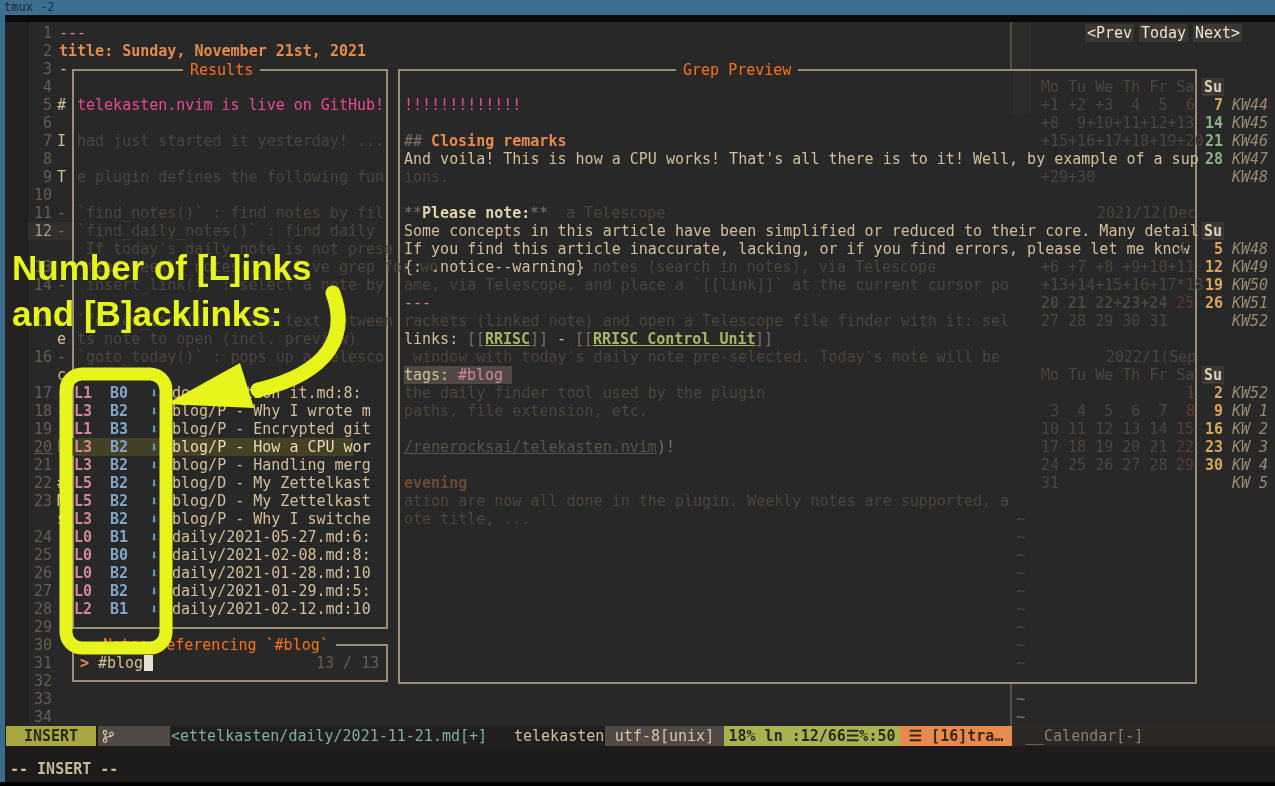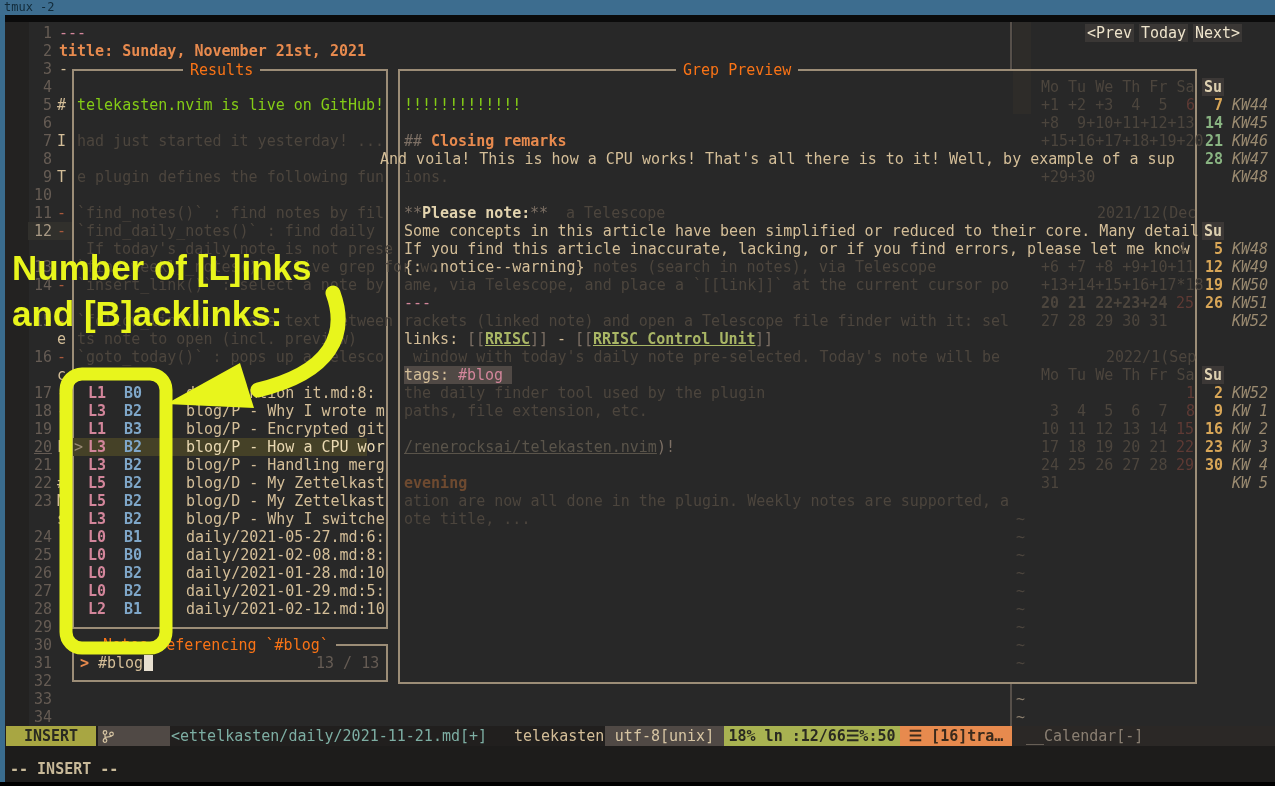--- a/index.html
+++ b/index.html
@@ -13,21 +13,21 @@
   #leftedge{left:0;top:15px;width:5px;height:767px;background:#3a6c8e;}
   #signcol{left:5px;top:22px;width:24px;height:704px;background:#232221;}
   #botband{left:5px;top:746px;width:1270px;height:36px;background:#1d1c1b;}
   #botblack{left:0;top:782px;width:1275px;height:4px;background:#000;}
   
   .winbox{border:2px solid #9c8d77;background:transparent;box-sizing:border-box;}
   .wintitle{position:absolute;color:#f97316;background:#282828;padding:0 7px;white-space:pre;}
   
   .run{position:absolute;white-space:pre;}
   .c-dim{color:#4c453d}
-  .c-dimred{color:#84cc16}
+  .c-dimred{color:#ec4899}
   .c-dimor{color:#6e4a30;font-weight:bold}
   .c-cream{color:#d4be98}
   .c-creamb{color:#e2d3ae;font-weight:bold}
   .c-pink{color:#d3869b}
   .c-orangeb{color:#e78a4e;font-weight:bold}
   .c-dim2{color:#7c6f64}
   .c-bullet{color:#a8593c}
   .c-link{color:#a9b665;font-weight:bold;text-decoration:underline}
   .c-dimlink{color:#5a544a;text-decoration:underline}
   .c-gold{color:#d8a657;font-weight:bold}
@@ -35,21 +35,21 @@
   .c-kw{color:#9a8a70;font-style:italic}
   .c-sat{color:#5e3a34}
   .c-su{color:#ddd0b0;font-weight:bold;background:#3c3836;padding:0 2px;}
   .c-tilded{color:#4c453d}
   .c-tildeb{color:#8a7d6c}
   .c-creamhl{color:#d4be98;background:#504945}
   .c-pinkhl{color:#d3869b;background:#504945}
   .gut{position:absolute;width:30px;text-align:right;color:#665c54;white-space:pre;}
   .gut.cur{color:#a89984;}
   
-  .result-row{position:absolute;left:73px;width:294px;height:18px;}
+  .result-row{position:absolute;left:59px;width:294px;height:18px;}
   .result-row.sel{background:#454127;}
   .result-row .lnk{position:absolute;left:15px;color:#d3869b;font-weight:bold;}
   .result-row .blk{position:absolute;left:51px;color:#7fa7c9;font-weight:bold;}
   .result-row .aro{position:absolute;left:91px;color:#5d9bc6;font-size:14px;}
   .result-row .fn{position:absolute;left:113px;color:#d4be98;white-space:pre;}
   .result-row.sel .fn{color:#ead9b2;}
   .result-row .caret{position:absolute;left:1px;color:#9a8b75;}
   
   .navbtn{position:absolute;top:24px;height:18px;background:#3a3735;color:#eee4cc;padding:0 2px;white-space:pre;}
   
@@ -141,21 +141,21 @@
       <span class="run c-cream" style="left: 57px; top: 366px;">c</span>
       <span class="run c-bullet" style="left: 57px; top: 384px;">-</span>
       <span class="run c-bullet" style="left: 57px; top: 402px;">-</span>
       <span class="run c-cream" style="left: 57px; top: 438px;">F</span>
       <span class="run c-cream" style="left: 57px; top: 474px;">#</span>
       <span class="run c-cream" style="left: 57px; top: 492px;">M</span>
       <span class="run c-cream" style="left: 57px; top: 510px;">s</span>
       <span class="run c-dimred" style="left: 404px; top: 96px;">!!!!!!!!!!!!!</span>
       <span class="run c-dim2" style="left: 404px; top: 132px;">##</span>
       <span class="run c-orangeb" style="left: 431px; top: 132px;">Closing remarks</span>
-      <span class="run c-cream" style="left: 380px; top: 150px;">And voila! This is how a CPU works! That's all there is to it! Well, by example of a sup</span>
+      <span class="run c-cream" style="left: 404px; top: 150px;">And voila! This is how a CPU works! That's all there is to it! Well, by example of a sup</span>
       <span class="run c-dim" style="left: 404px; top: 168px;">ions.</span>
       <span class="run c-dim2" style="left: 404px; top: 204px;">**</span>
       <span class="run c-creamb" style="left: 422px; top: 204px;">Please note:</span>
       <span class="run c-dim2" style="left: 530px; top: 204px;">**</span>
       <span class="run c-dim" style="left: 566px; top: 204px;">a Telescope</span>
       <span class="run c-cream" style="left: 404px; top: 222px;">Some concepts in this article have been simplified or reduced to their core. Many detail</span>
       <span class="run c-cream" style="left: 404px; top: 240px;">If you find this article inaccurate, lacking, or if you find errors, please let me know</span>
       <span class="run c-cream" style="left: 404px; top: 258px;">{: .notice--warning}</span>
       <span class="run c-dim" style="left: 593px; top: 258px;">notes (search in notes), via Telescope</span>
       <span class="run c-dim" style="left: 404px; top: 276px;">ame, via Telescope, and place a `[[link]]` at the current cursor po</span>

